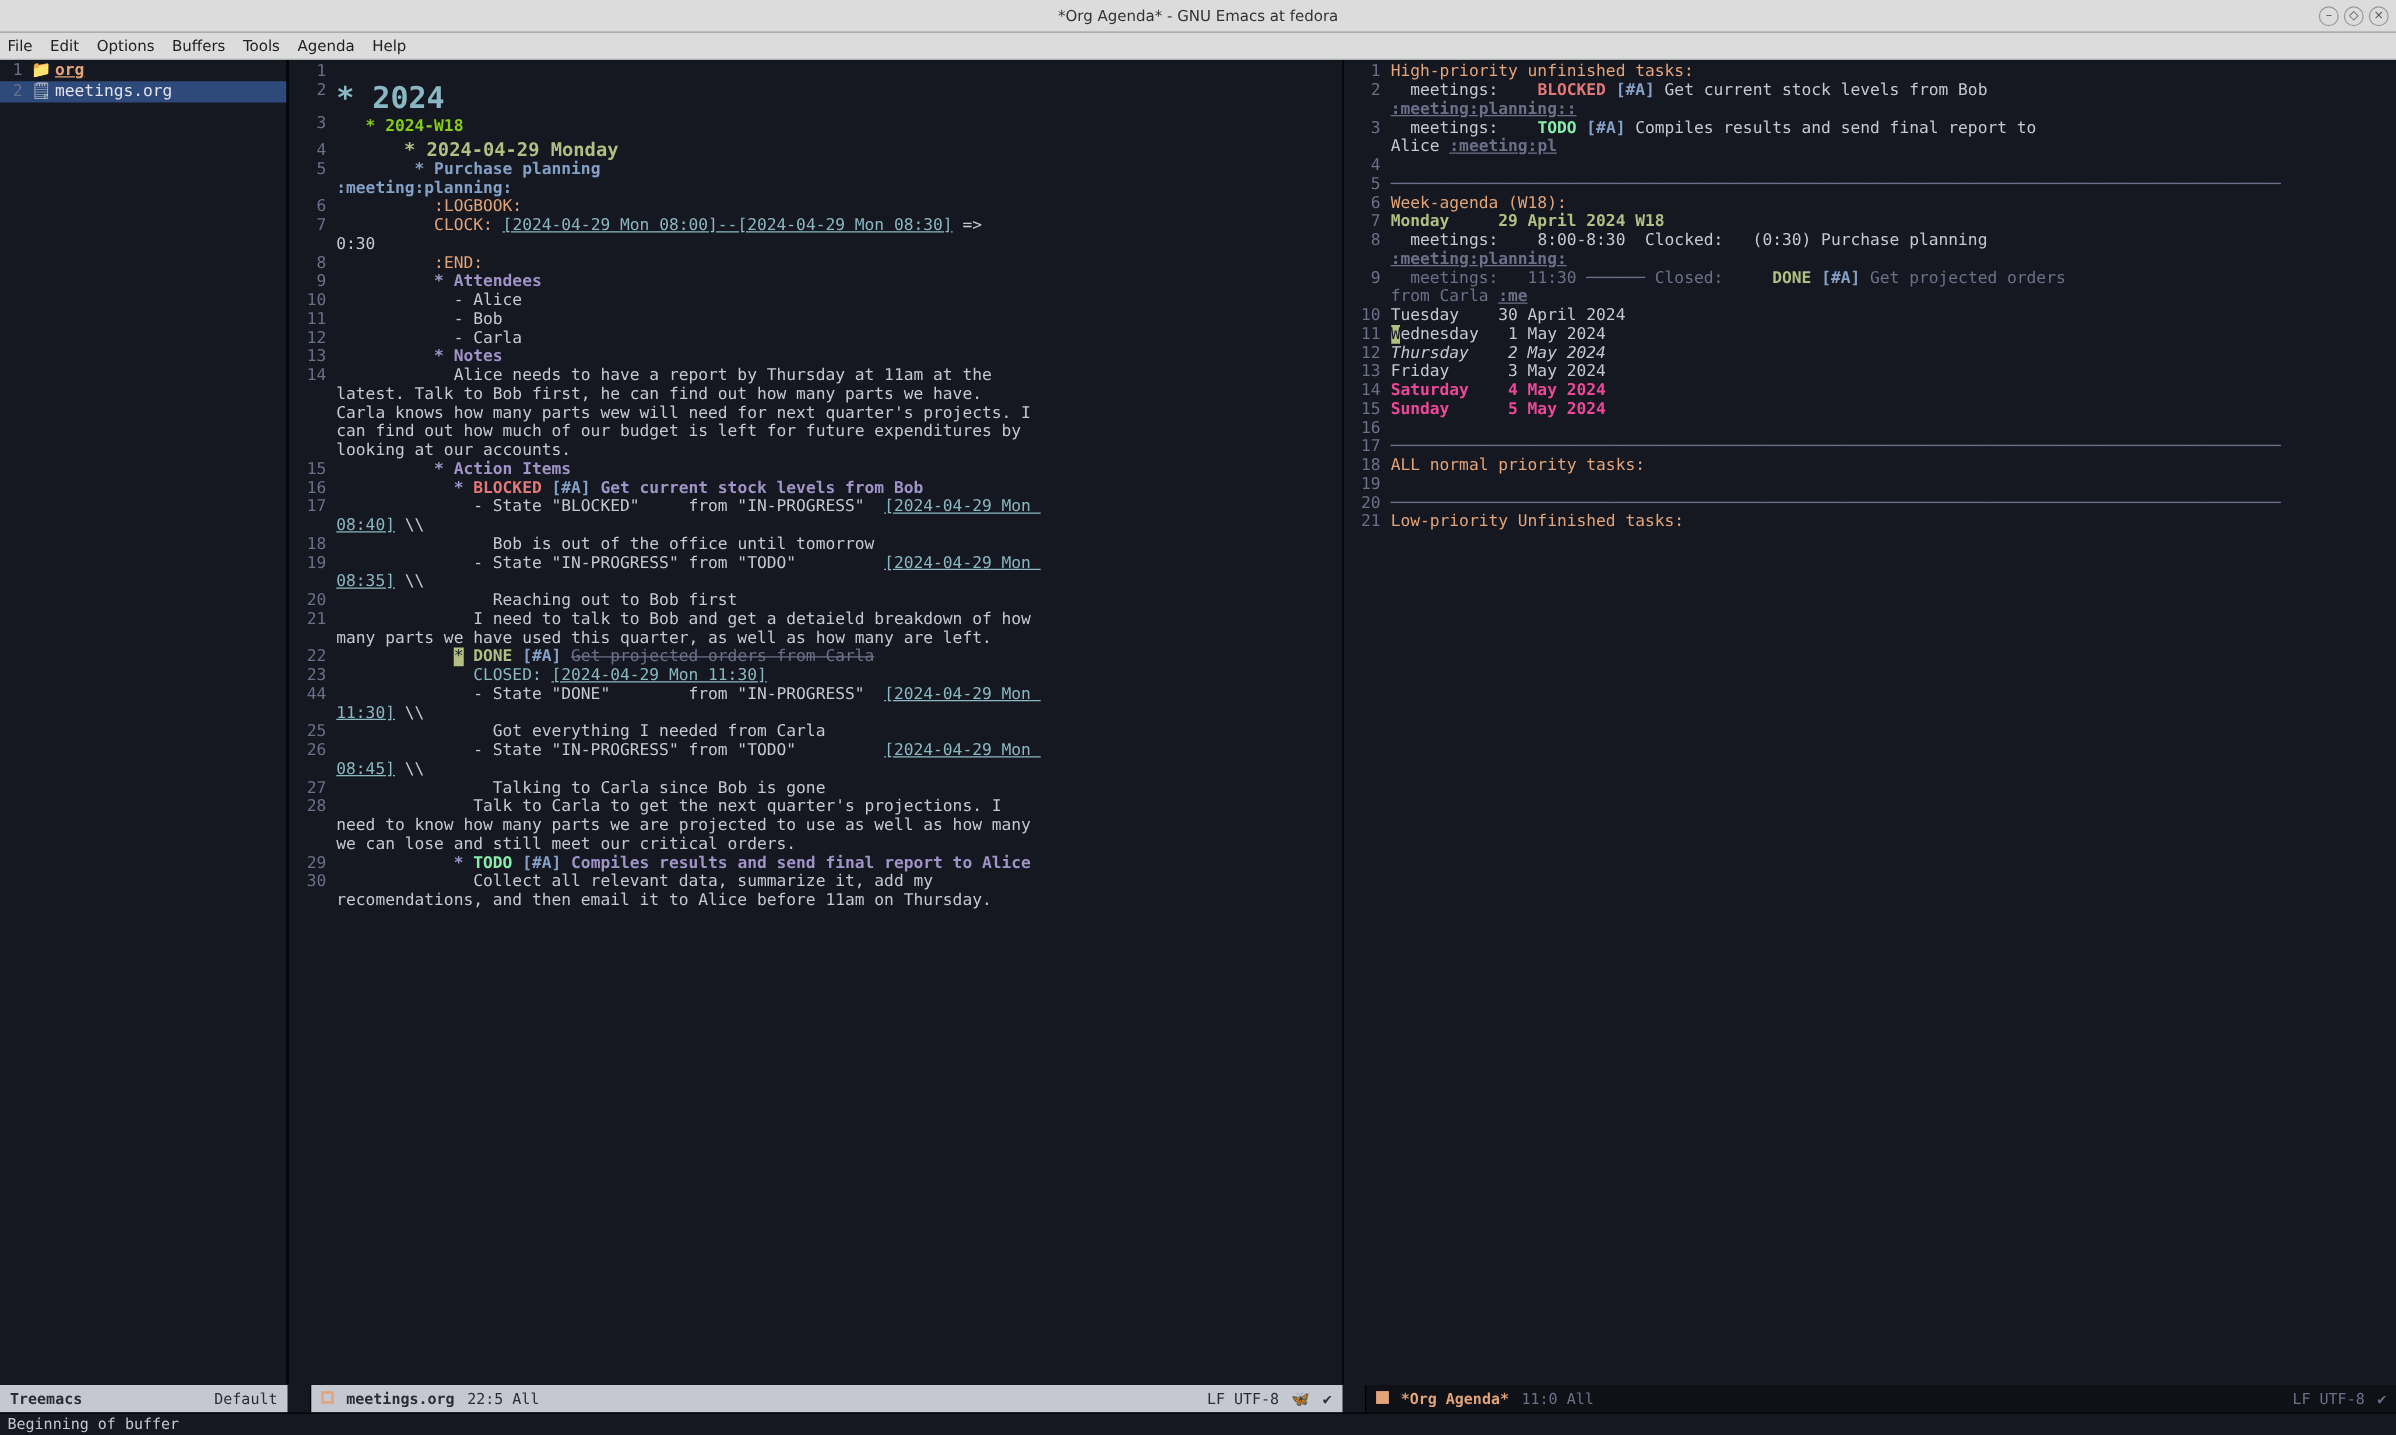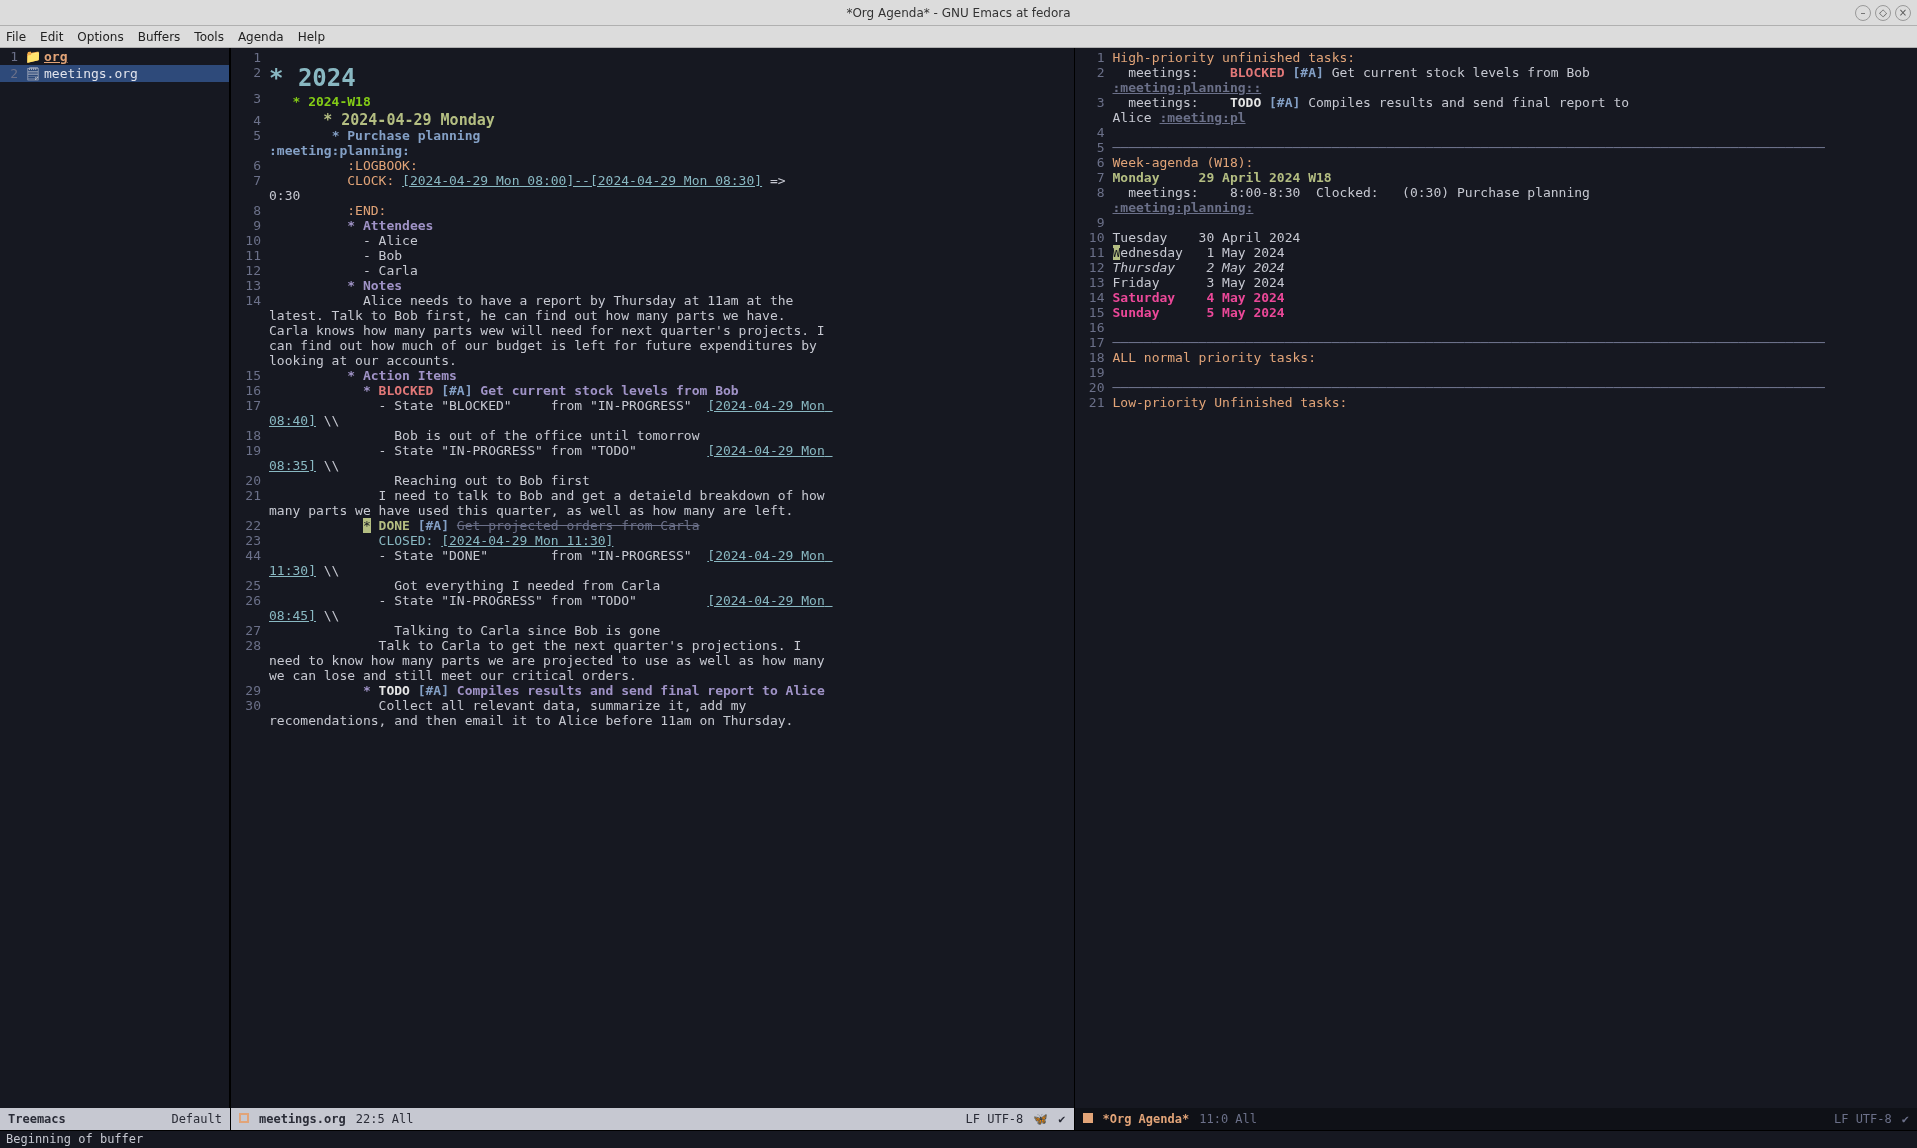--- a/index.html
+++ b/index.html
@@ -122,37 +122,38 @@
 
 .h1 { color: #89b8c2; font-weight: bold; font-size: 24px; line-height: 26px; }
 .h2 { color: #84cc16; font-weight: bold; font-size: 13px; line-height: 22px; }
 .h3 { color: #b4be82; font-weight: bold; font-size: 15px; }
 .h4 { color: #84a0c6; font-weight: bold; }
 .h5 { color: #a093c7; font-weight: bold; }
 .tag { color: #6b7089; font-weight: bold; text-decoration: underline; }
 .drawer { color: #e2a478; }
 .ts-link { color: #89b8c2; text-decoration: underline; }
 .todo-blocked { color: #e27878; font-weight: bold; }
-.todo-todo { color: #e5e5e5; font-weight: bold; }
+.todo-todo { color: #86efac; font-weight: bold; }
 .todo-done { color: #b4be82; font-weight: bold; }
 .prio { color: #84a0c6; font-weight: bold; }
 .strike { text-decoration: line-through; color: #6b7089; }
 .closed-label { color: #89b8c2; }
 .dim { color: #6b7089; }
 
 .agenda-header { color: #e2a478; }
 .agenda-cat { color: #c6c8d1; }
 .agenda-weekend { color: #ec4899; font-weight: bold; }
 .agenda-today { color: #b4be82; font-weight: bold; }
 .agenda-divider { color: #6b7089; letter-spacing: 0; }
 .cursor-mark { background: #b4be82; color: #161821; }
 
 .modeline-row {
   display: flex;
   height: 22px;
+  gap: 18px;
 }
 .modeline {
   display: flex;
   align-items: center;
   height: 22px;
   font-size: 12px;
   padding: 0 8px;
   gap: 10px;
   background: #0f1117;
   color: #6b7089;
@@ -253,21 +254,21 @@
     <div class="pane">
       <div class="codebody" id="agenda-body">
           <div class="line"><span class="gutter">1</span><span class="content" style="max-width: 560px;"><span class="agenda-header">High-priority unfinished tasks:</span></span></div>
           <div class="line"><span class="gutter">2</span><span class="content" style="max-width: 560px;"><span>  meetings:    </span><span class="todo-blocked">BLOCKED</span><span> </span><span class="prio">[#A]</span><span> Get current stock levels from Bob       </span><span class="tag">:meeting:planning::</span></span></div>
           <div class="line"><span class="gutter">3</span><span class="content" style="max-width: 560px;"><span>  meetings:    </span><span class="todo-todo">TODO</span><span> </span><span class="prio">[#A]</span><span> Compiles results and send final report to Alice </span><span class="tag">:meeting:pl</span></span></div>
           <div class="line"><span class="gutter">4</span><span class="content" style="max-width: 560px;"></span></div>
           <div class="line"><span class="gutter">5</span><span class="content" style="max-width: 560px;"><span class="agenda-divider">───────────────────────────────────────────────────────────────────────────────────────────</span></span></div>
           <div class="line"><span class="gutter">6</span><span class="content" style="max-width: 560px;"><span class="agenda-header">Week-agenda (W18):</span></span></div>
           <div class="line"><span class="gutter">7</span><span class="content" style="max-width: 560px;"><span class="agenda-today">Monday     29 April 2024 W18</span></span></div>
           <div class="line"><span class="gutter">8</span><span class="content" style="max-width: 560px;"><span>  meetings:    8:00-8:30  Clocked:   (0:30) Purchase planning    </span><span class="tag">:meeting:planning:</span></span></div>
-          <div class="line"><span class="gutter">9</span></div>
+          <div class="line"><span class="gutter">9</span><span class="content" style="max-width: 560px;"><span class="dim">  meetings:   11:30 </span><span class="dim">──────</span><span class="dim"> Closed:     </span><span class="todo-done">DONE</span><span> </span><span class="prio">[#A]</span><span class="dim"> Get projected orders from Carla </span><span class="tag">:me</span></span></div>
           <div class="line"><span class="gutter">10</span><span class="content" style="max-width: 560px;"><span class="agenda-cat">Tuesday    30 April 2024</span></span></div>
           <div class="line"><span class="gutter">11</span><span class="content" style="max-width: 560px;"><span class="cursor-mark">W</span><span class="agenda-cat">ednesday   1 May 2024</span></span></div>
           <div class="line"><span class="gutter">12</span><span class="content" style="max-width: 560px; font-style: italic;"><span class="agenda-cat">Thursday    2 May 2024</span></span></div>
           <div class="line"><span class="gutter">13</span><span class="content" style="max-width: 560px;"><span class="agenda-cat">Friday      3 May 2024</span></span></div>
           <div class="line"><span class="gutter">14</span><span class="content" style="max-width: 560px;"><span class="agenda-weekend">Saturday    4 May 2024</span></span></div>
           <div class="line"><span class="gutter">15</span><span class="content" style="max-width: 560px;"><span class="agenda-weekend">Sunday      5 May 2024</span></span></div>
           <div class="line"><span class="gutter">16</span><span class="content" style="max-width: 560px;"></span></div>
           <div class="line"><span class="gutter">17</span><span class="content" style="max-width: 560px;"><span class="agenda-divider">───────────────────────────────────────────────────────────────────────────────────────────</span></span></div>
           <div class="line"><span class="gutter">18</span><span class="content" style="max-width: 560px;"><span class="agenda-header">ALL normal priority tasks:</span></span></div>
           <div class="line"><span class="gutter">19</span><span class="content" style="max-width: 560px;"></span></div>

